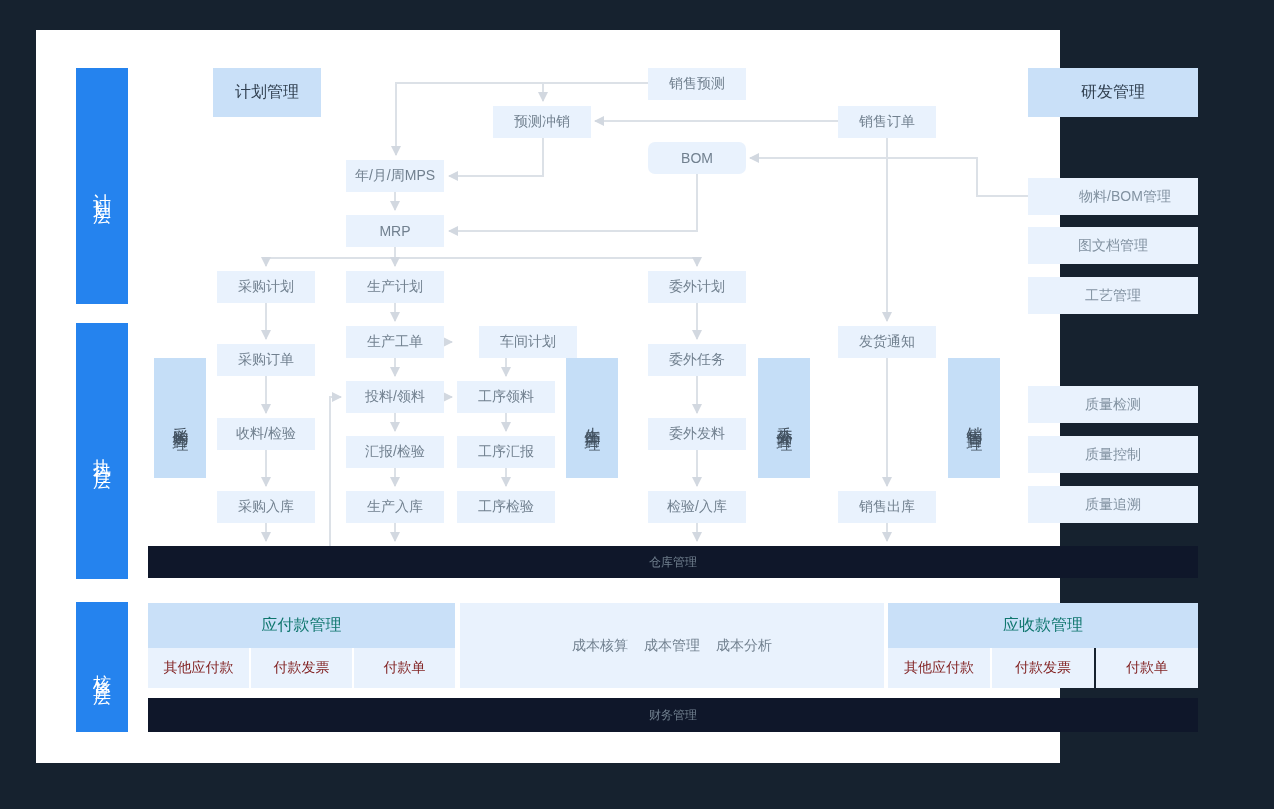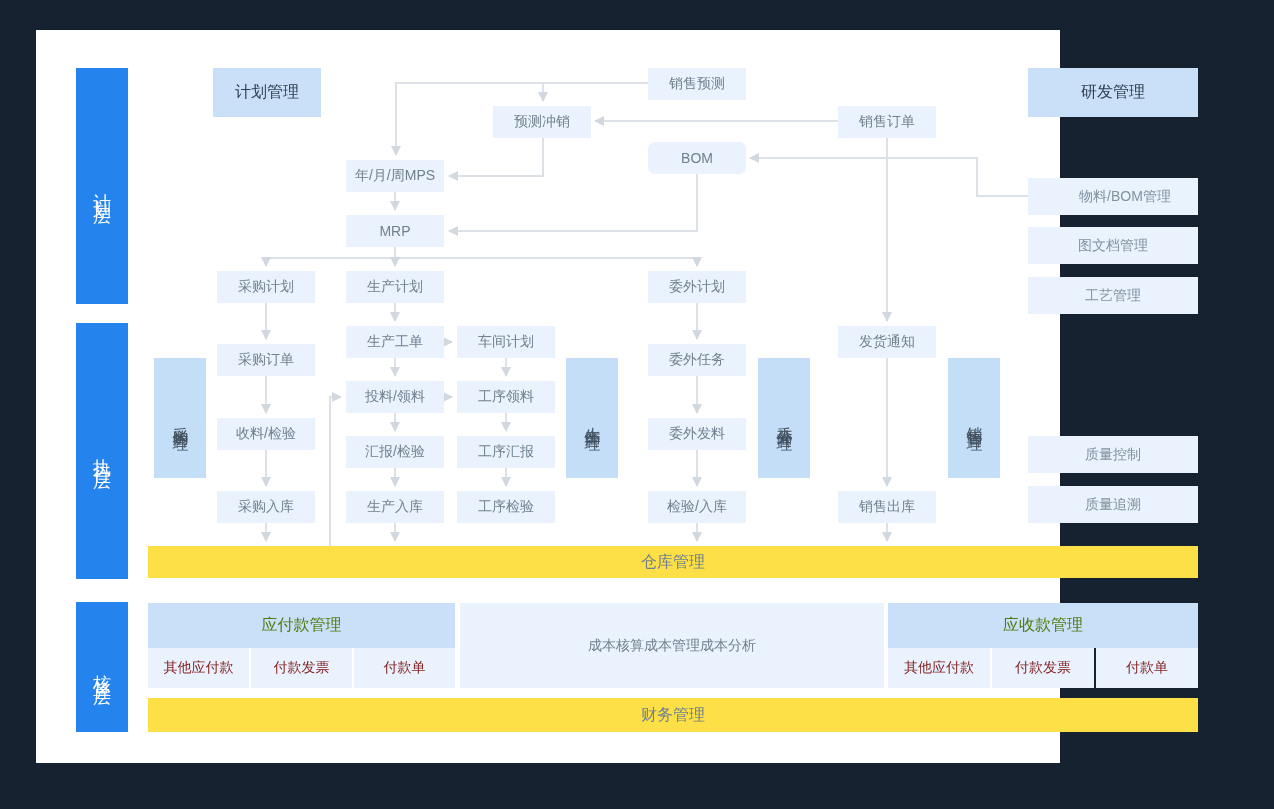--- a/index.html
+++ b/index.html
@@ -13,27 +13,27 @@
 
   .layer-bar { width:52px; background:#2583ee; color:#ffffff; font-size:18px;
                writing-mode:vertical-lr; letter-spacing:7px; text-indent:7px; }
 
   .hdr  { background:#c9e0f8; color:#2f3e4e; font-size:16px; }
   .node { width:98px; height:32px; background:#e9f2fd; color:#71808f; font-size:14px; white-space:nowrap; }
   .side-item { width:170px; height:37px; background:#e9f2fd; color:#8292a1; font-size:14px; }
   .vgroup { width:52px; height:120px; background:#c5def7; color:#41505f; font-size:16px;
             writing-mode:vertical-lr; letter-spacing:3px; text-indent:3px; }
 
-  .wide-bar { background:#fde047; color:#71808f; font-size:16px; }
+  .wide-bar { background:#0f172a; color:#71808f; font-size:12px; }
 
-  .fin-hdr { height:45px; background:#c9e0f8; color:#4d7c0f; font-size:16px; }
+  .fin-hdr { height:45px; background:#c9e0f8; color:#0f766e; font-size:16px; }
   .fin-row { display:flex; gap:2px; }
   .fin-cell { flex:1; height:40px; background:#e9f2fd; color:#7f1d1d; font-size:14px;
               display:flex; align-items:center; justify-content:center; }
-  .cost-box { background:#e9f2fd; color:#71808f; font-size:14px; }
+  .cost-box { background:#e9f2fd; color:#71808f; font-size:14px; gap:16px; }
 </style>
 </head>
 <body>
 
 <div id="stage">
   <div id="canvas">
 
     <svg id="wires" width="1202" height="733">
       <defs>
         <marker id="ah" markerWidth="11" markerHeight="10" refX="9" refY="5" orient="auto" markerUnits="userSpaceOnUse">
@@ -95,20 +95,21 @@
     <div class="abs layer-bar" style="left:40px; top:293px; height:256px;">执行层</div>
     <div class="abs layer-bar" style="left:40px; top:572px; height:130px;">核算层</div>
 
     <div class="abs hdr" style="left:177px; top:38px;  width:108px; height:49px;">计划管理</div>
     <div class="abs hdr" style="left:992px; top:38px;  width:170px; height:49px;">研发管理</div>
 
     <div class="abs side-item" style="left:992px; top:148px;padding-left:24px;">物料/BOM管理</div>
     <div class="abs side-item" style="left:992px; top:197px;">图文档管理</div>
     <div class="abs side-item" style="left:992px; top:247px;">工艺管理</div>
 
+    <div class="abs side-item" style="left:992px; top:356px;">质量检测</div>
     <div class="abs side-item" style="left:992px; top:406px;">质量控制</div>
     <div class="abs side-item" style="left:992px; top:456px;">质量追溯</div>
 
     <div class="abs node" style="left:612px; top:38px;">销售预测</div>
     <div class="abs node" style="left:457px; top:76px;">预测冲销</div>
     <div class="abs node" style="left:802px; top:76px;">销售订单</div>
     <div class="abs node" style="left:612px; top:112px;border-radius:7px;">BOM</div>
     <div class="abs node" style="left:310px; top:130px;">年/月/周MPS</div>
     <div class="abs node" style="left:310px; top:185px;">MRP</div>
     <div class="abs node" style="left:181px; top:241px;">采购计划</div>
@@ -117,21 +118,21 @@
 
     <div class="abs vgroup" style="left:118px; top:328px;">采购管理</div>
     <div class="abs vgroup" style="left:530px; top:328px;">生产管理</div>
     <div class="abs vgroup" style="left:722px; top:328px;">委外管理</div>
     <div class="abs vgroup" style="left:912px; top:328px;">销售管理</div>
 
     <div class="abs node" style="left:181px; top:314px;">采购订单</div>
     <div class="abs node" style="left:181px; top:388px;">收料/检验</div>
     <div class="abs node" style="left:181px; top:461px;">采购入库</div>
     <div class="abs node" style="left:310px; top:296px;">生产工单</div>
-    <div class="abs node" style="left:421px; top:296px;">车间计划</div>
+    <div class="abs node" style="left:443px; top:296px;">车间计划</div>
     <div class="abs node" style="left:310px; top:351px;">投料/领料</div>
     <div class="abs node" style="left:421px; top:351px;">工序领料</div>
     <div class="abs node" style="left:310px; top:406px;">汇报/检验</div>
     <div class="abs node" style="left:421px; top:406px;">工序汇报</div>
     <div class="abs node" style="left:310px; top:461px;">生产入库</div>
     <div class="abs node" style="left:421px; top:461px;">工序检验</div>
     <div class="abs node" style="left:612px; top:314px;">委外任务</div>
     <div class="abs node" style="left:612px; top:388px;">委外发料</div>
     <div class="abs node" style="left:612px; top:461px;">检验/入库</div>
     <div class="abs node" style="left:802px; top:296px;">发货通知</div>

